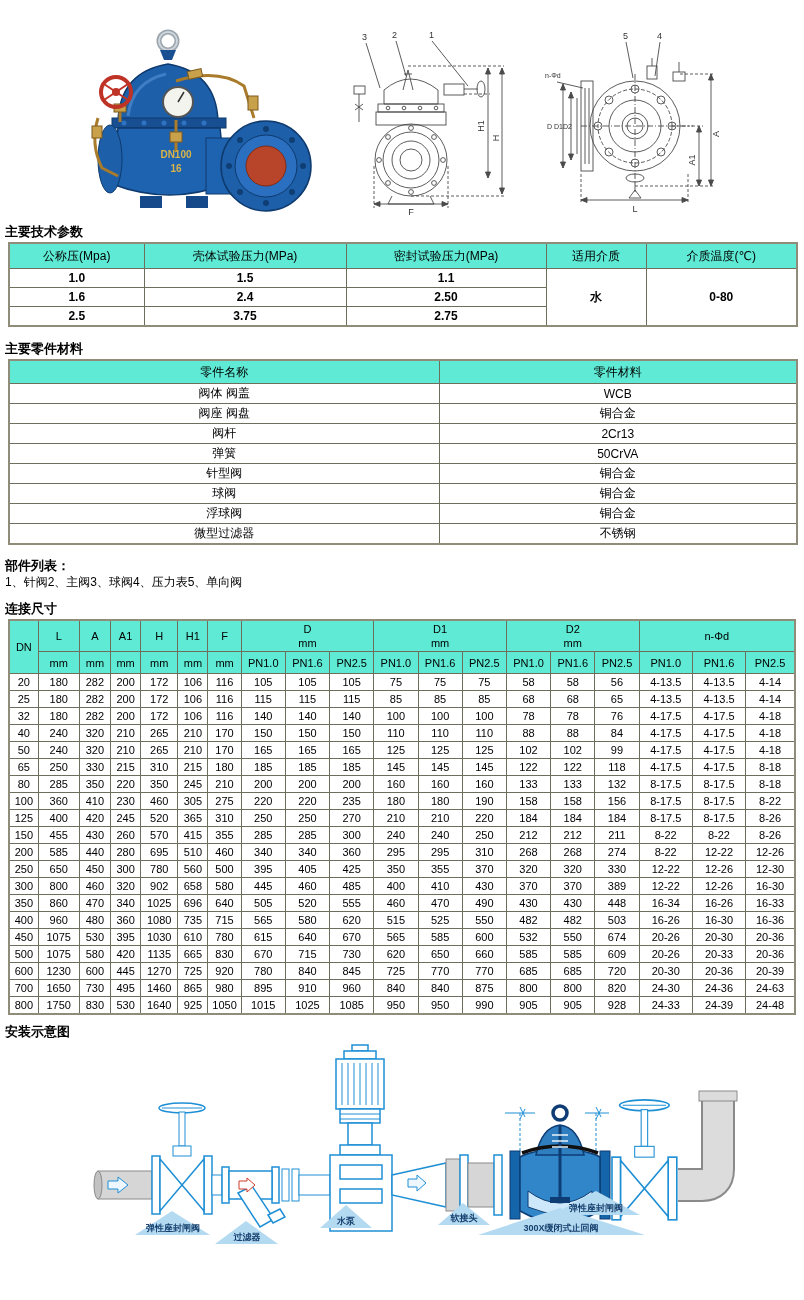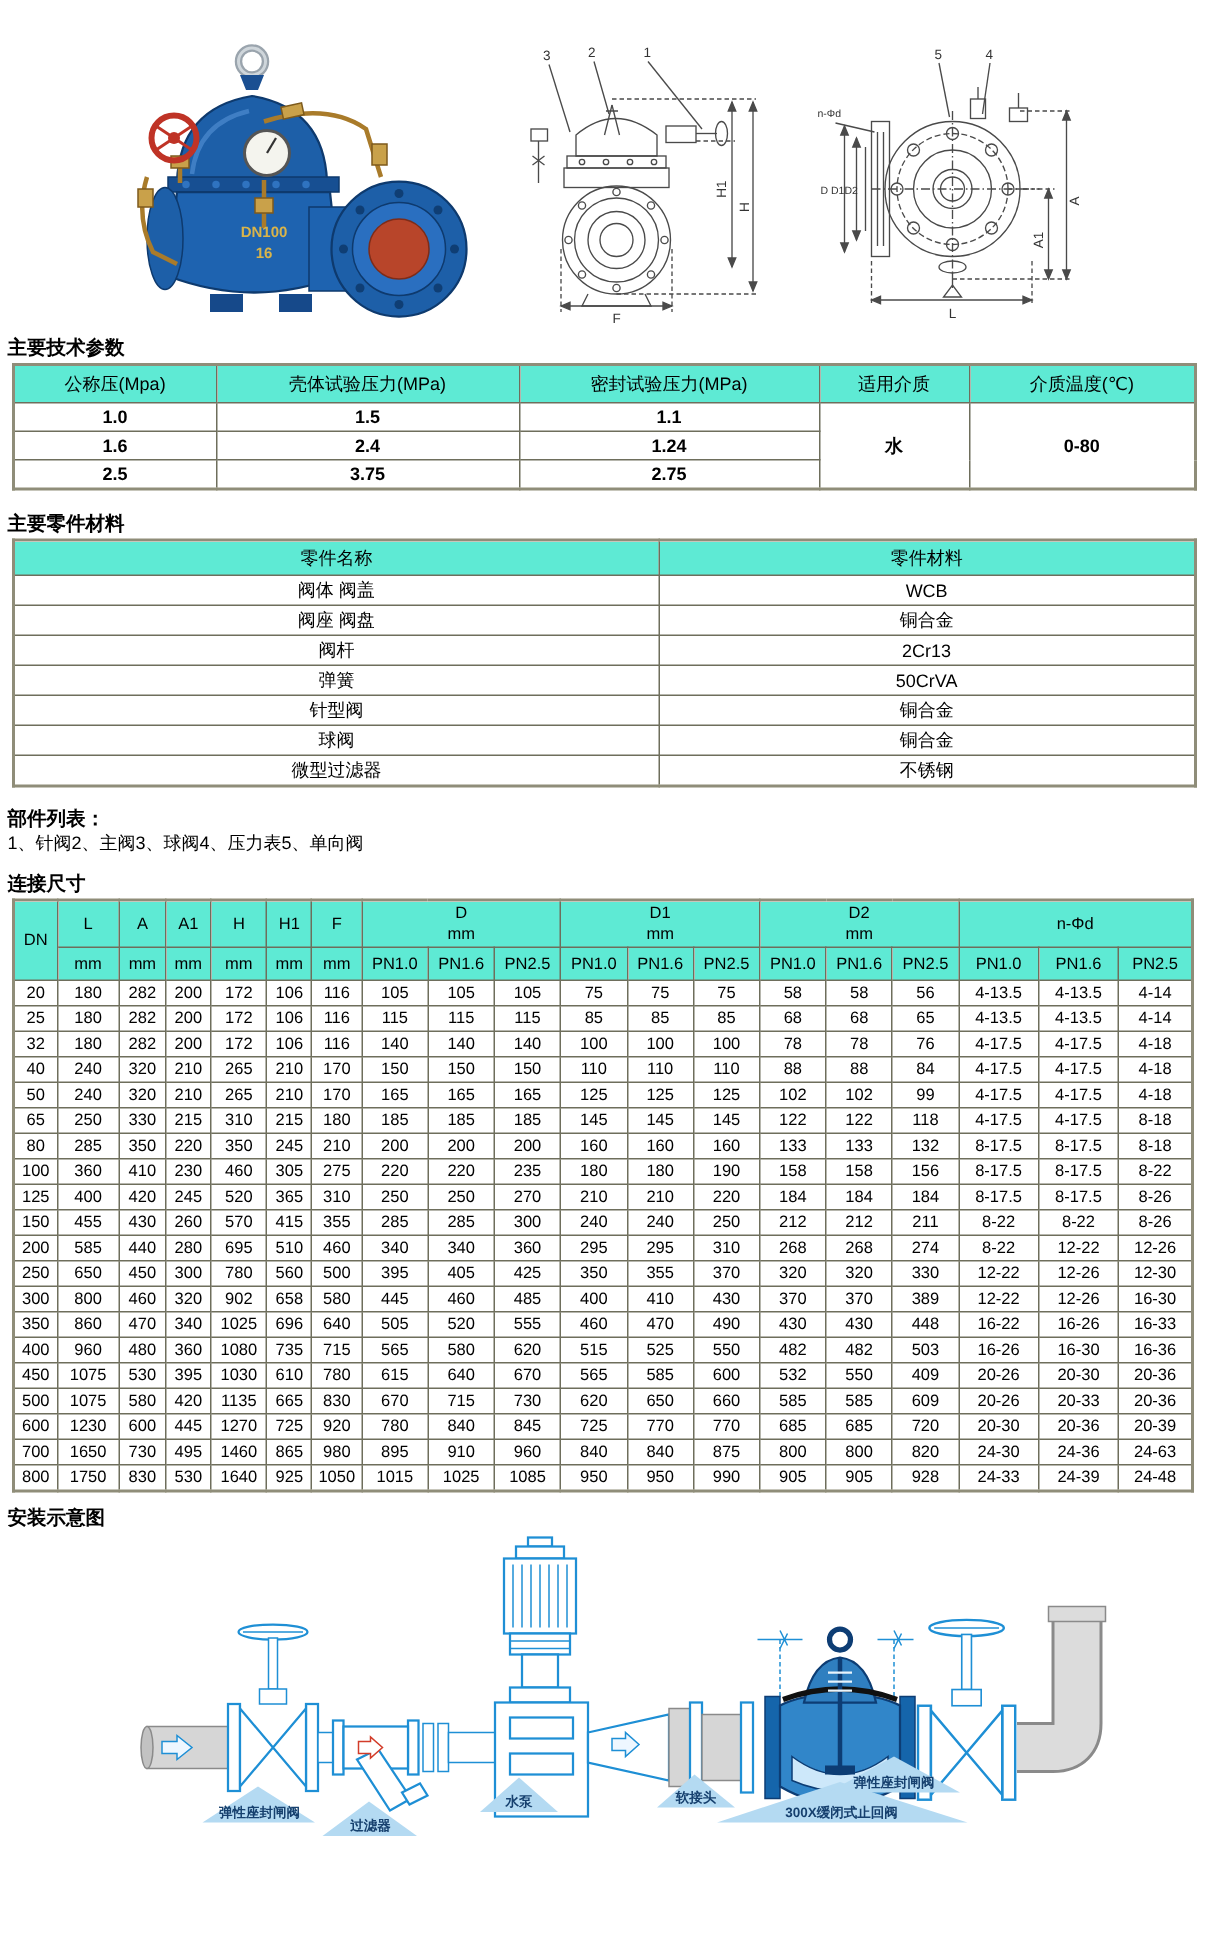--- a/index.html
+++ b/index.html
@@ -252,21 +252,21 @@
     <tr>
       <td>1.0</td>
       <td>1.5</td>
       <td>1.1</td>
       <td rowspan="3">水</td>
       <td rowspan="3">0-80</td>
     </tr>
     <tr>
       <td>1.6</td>
       <td>2.4</td>
-      <td>1.24</td>
+      <td>2.50</td>
     </tr>
     <tr>
       <td>2.5</td>
       <td>3.75</td>
       <td>2.75</td>
     </tr>
   </tbody>
 </table>
 
 <div class="section-title mt14">主要零件材料</div>
@@ -297,20 +297,24 @@
       <tr>
         <td>弹簧</td>
         <td>50CrVA</td>
       </tr>
       <tr>
         <td>针型阀</td>
         <td>铜合金</td>
       </tr>
       <tr>
         <td>球阀</td>
+        <td>铜合金</td>
+      </tr>
+      <tr>
+        <td>浮球阀</td>
         <td>铜合金</td>
       </tr>
       <tr>
         <td>微型过滤器</td>
         <td>不锈钢</td>
       </tr>
     </tbody>
 </table>
 
 <div class="section-title mt13">部件列表：</div>
@@ -667,21 +671,21 @@
         <td>640</td>
         <td>505</td>
         <td>520</td>
         <td>555</td>
         <td>460</td>
         <td>470</td>
         <td>490</td>
         <td>430</td>
         <td>430</td>
         <td>448</td>
-        <td>16-22</td>
+        <td>16-34</td>
         <td>16-26</td>
         <td>16-33</td>
       </tr>
       <tr>
         <td>400</td>
         <td>960</td>
         <td>480</td>
         <td>360</td>
         <td>1080</td>
         <td>735</td>
@@ -708,21 +712,21 @@
         <td>610</td>
         <td>780</td>
         <td>615</td>
         <td>640</td>
         <td>670</td>
         <td>565</td>
         <td>585</td>
         <td>600</td>
         <td>532</td>
         <td>550</td>
-        <td>409</td>
+        <td>674</td>
         <td>20-26</td>
         <td>20-30</td>
         <td>20-36</td>
       </tr>
       <tr>
         <td>500</td>
         <td>1075</td>
         <td>580</td>
         <td>420</td>
         <td>1135</td>

